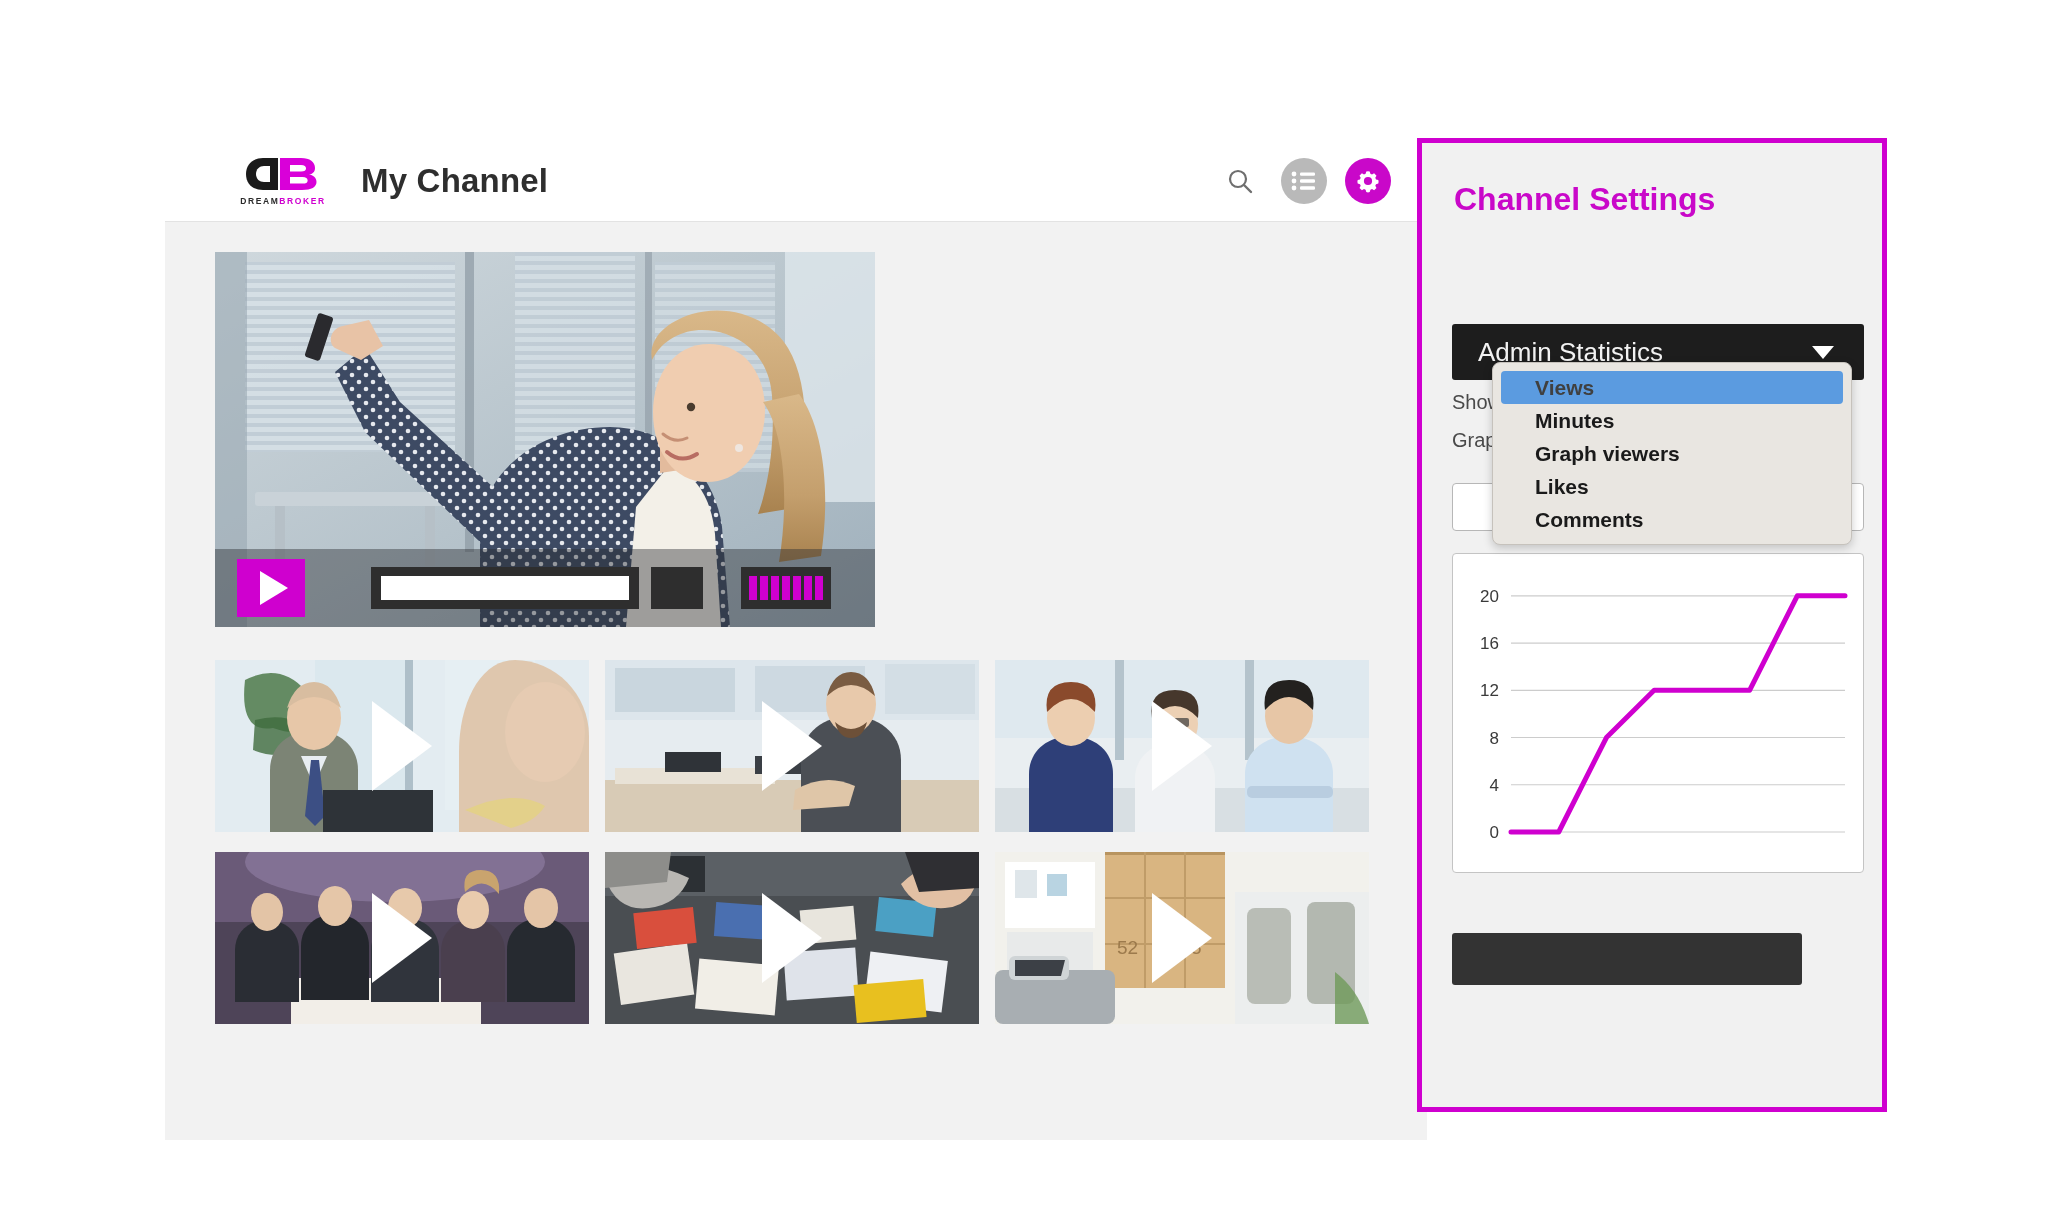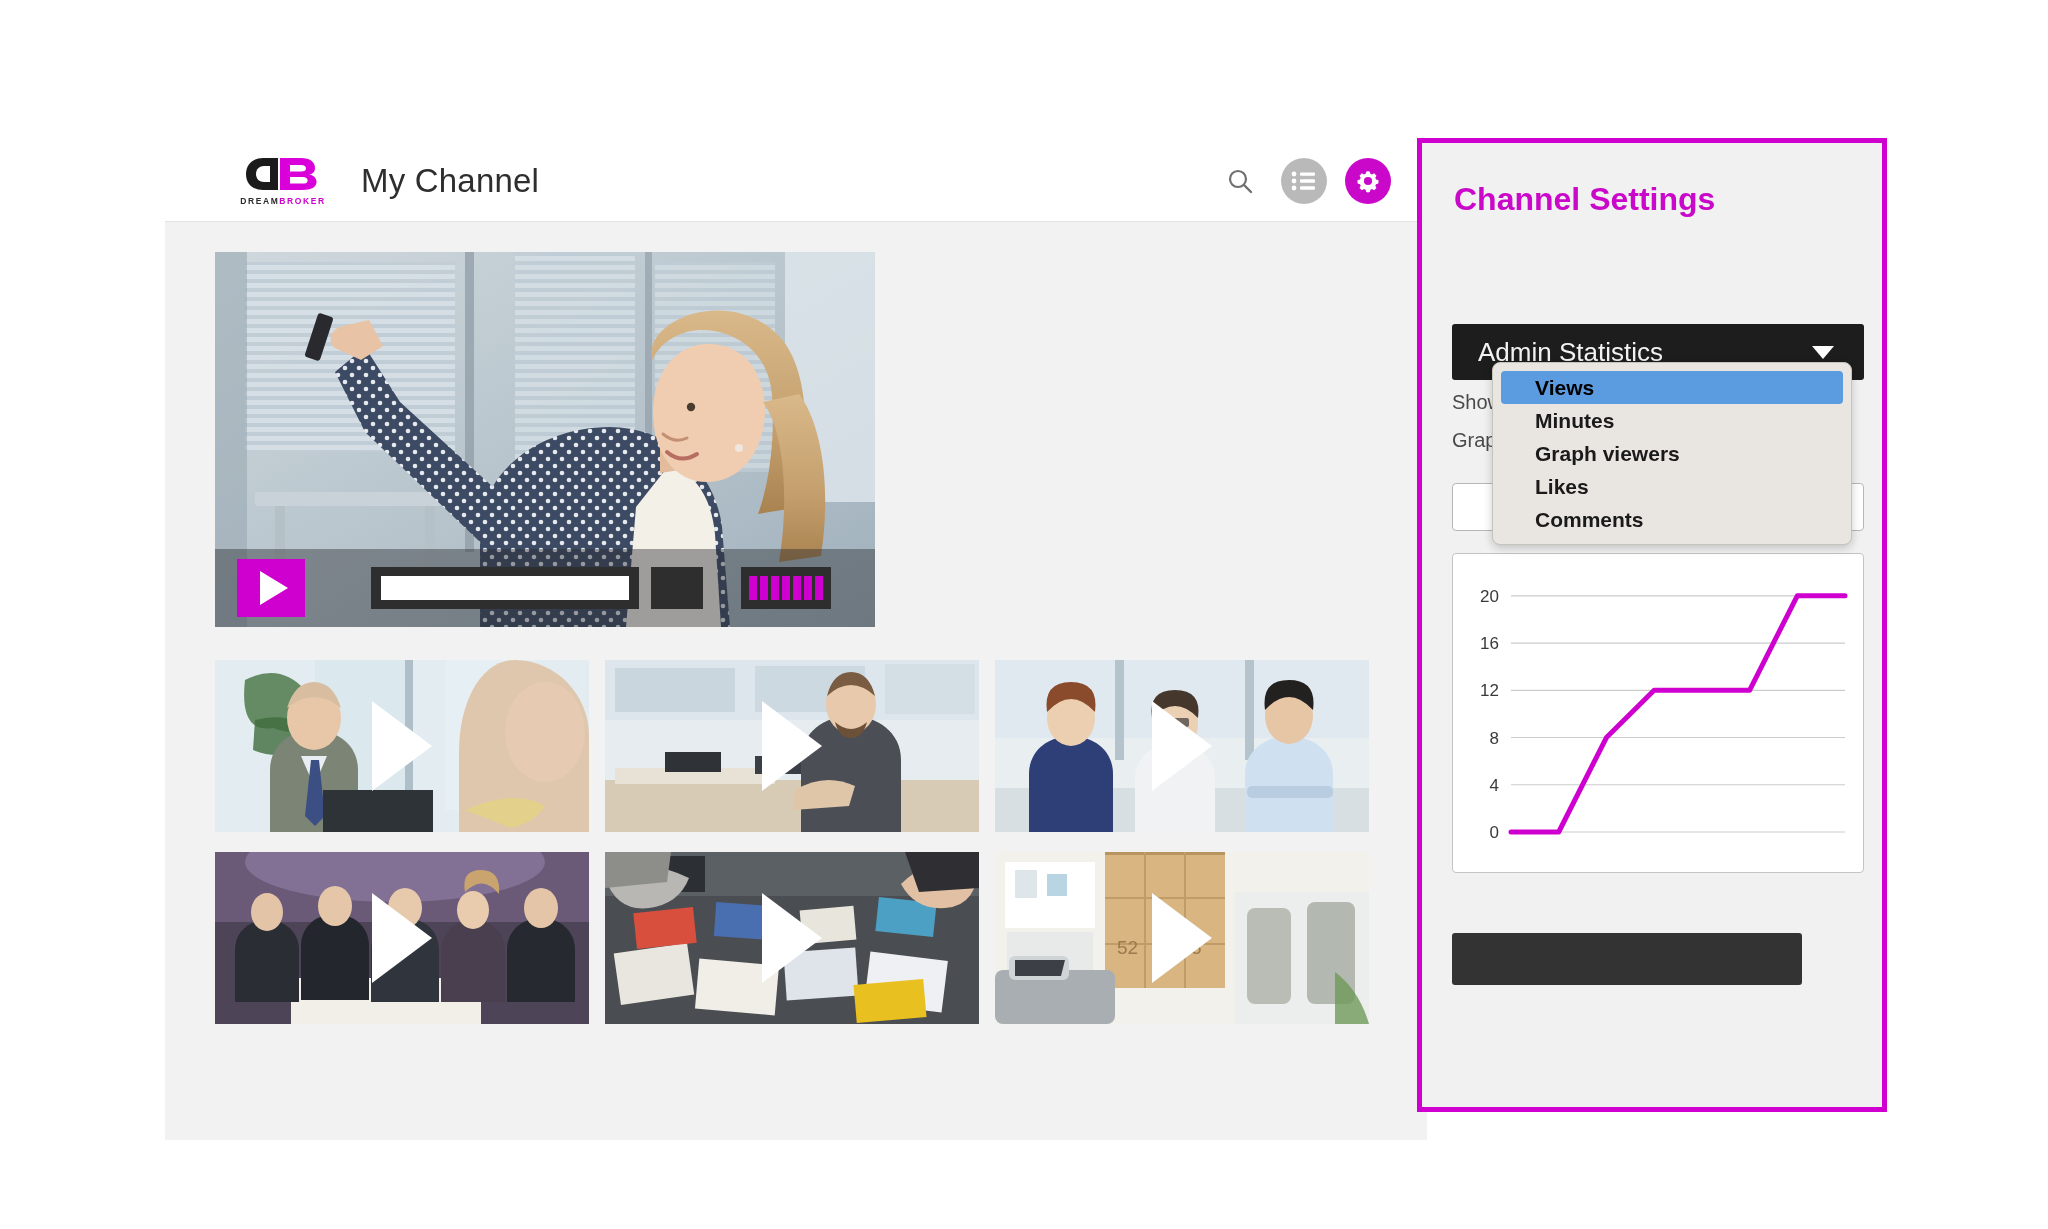--- a/index.html
+++ b/index.html
@@ -29,21 +29,21 @@
   }
   .logo-mark { width: 78px; height: 36px; }
   .logo-wordmark {
     margin-top: 4px; font-size: 8.5px; letter-spacing: 1.6px;
     font-weight: 700; white-space: nowrap;
   }
   .lw-dream { color: #2b2b2b; }
   .lw-broker { color: #cf00cf; }
   #channel-title {
     margin-left: 32px; font-size: 33px; color: #2e2e2e;
-    font-weight: 400; letter-spacing: .2px;
+    font-weight: 700; letter-spacing: .2px;
   }
   #header-actions {
     margin-left: auto; margin-right: 36px;
     display: flex; align-items: center; gap: 18px;
   }
   .hdr-icon-btn {
     width: 46px; height: 46px; border-radius: 50%;
     display: flex; align-items: center; justify-content: center;
     cursor: pointer; border: none;
   }
@@ -148,21 +148,21 @@
     background: #e9e6e1; border: 1px solid #c6c2bc;
     border-radius: 8px; box-shadow: 0 3px 10px rgba(0,0,0,.2);
     z-index: 40;
   }
   .dd-item {
     height: 33px; display: flex; align-items: center;
     padding-left: 42px; font-size: 21px; font-weight: 700; color: #1a1a1a;
     cursor: pointer;
   }
   .dd-item.selected {
-    background: #5b9be0; color: #000000;
+    background: #5b9be0; color: #404040;
     margin: 0 8px; border-radius: 4px; padding-left: 34px;
   }
 </style>
 </head>
 <body>
 
 <div id="root">
 
   <div id="channel-window">
 

